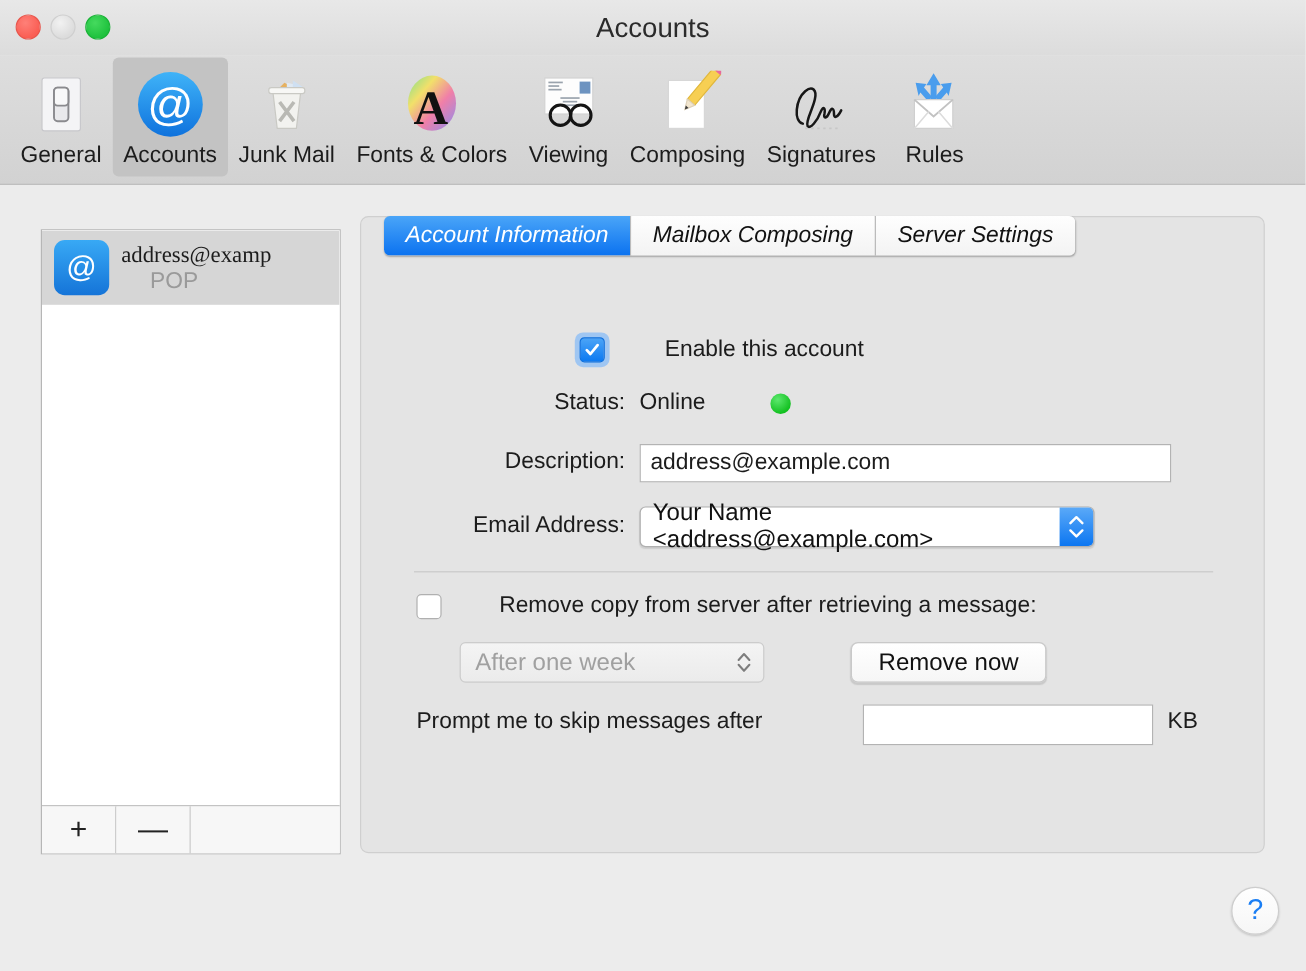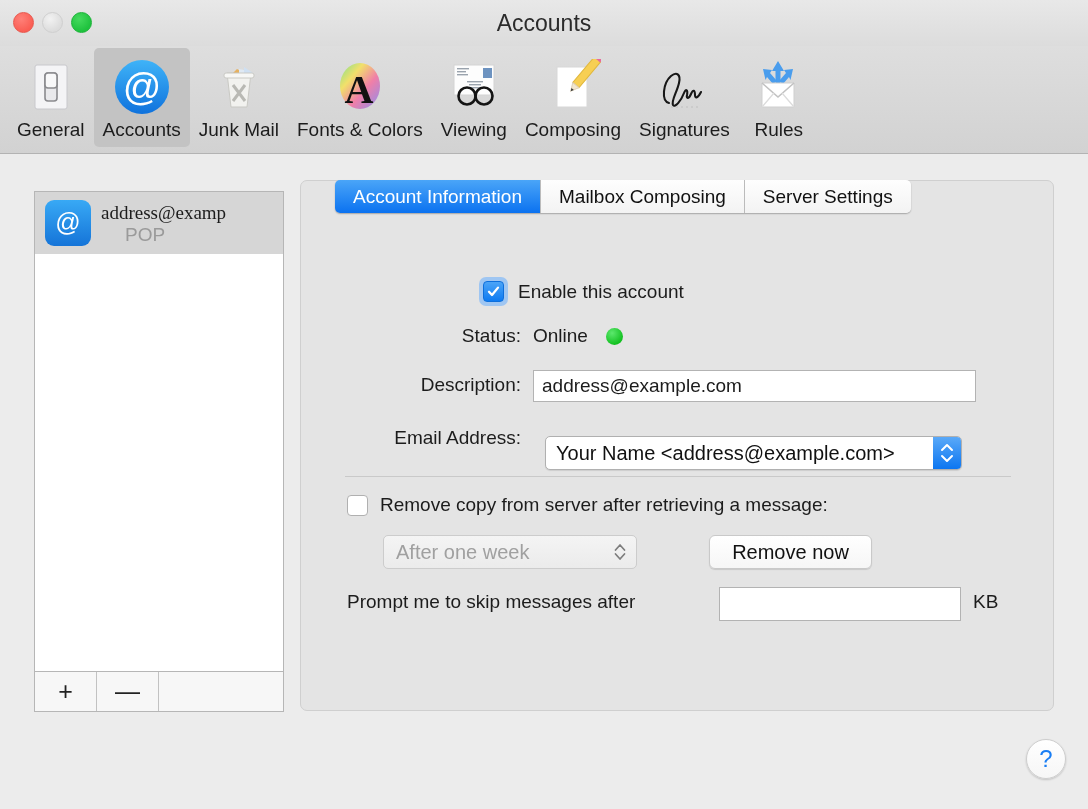--- a/index.html
+++ b/index.html
@@ -75,39 +75,40 @@
     font-size: 25px; color: #222; border-right: 1px solid #c2c2c2; background: #f7f7f7;
   }
   .acct-btn-filler { flex: 1; background: #f7f7f7; }
 
   
   #pane {
     position: absolute; left: 300px; top: 25px; width: 754px; height: 531px;
     background: #e4e4e4; border: 1px solid #cfcfcf; border-radius: 7px;
   }
   #tabs {
-    position: absolute; left: 335px; top: 25px;
+    position: absolute; left: 320px; top: 25px;
     display: flex; height: 33px;
     border-radius: 5px; overflow: hidden;
     box-shadow: 0 1px 1.5px rgba(0,0,0,0.28);
+    font-style: italic;
   }
   .tab {
     display: flex; align-items: center; justify-content: center;
     padding: 0 18px; height: 33px; font-size: 19px; color: #111;
     background: linear-gradient(to bottom, #fefefe 0%, #f3f3f3 100%);
     border-right: 1px solid #bbb; white-space: nowrap;
   }
   .tab:last-child { border-right: none; }
   .tab.active {
     background: linear-gradient(to bottom, #4aa5f8 0%, #0b72f0 100%);
     color: #ffffff;
   }
 
   
-  .frow { position: absolute; display: flex; align-items: center; }
+  .frow { position: absolute; display: flex; align-items: center; gap: 36px; }
   .flabel { font-size: 19px; color: #1c1c1c; text-align: right; }
   .ftext  { font-size: 19px; color: #1c1c1c; }
 
   .checkbox {
     width: 21px; height: 21px; border-radius: 4px; flex: 0 0 auto;
     display: flex; align-items: center; justify-content: center;
   }
   .checkbox.on { background: linear-gradient(to bottom,#4ba4f7,#0d7af1); border: 1px solid #0d6fdc; }
   .checkbox.off { background: #ffffff; border: 1px solid #b0b0b0; }
   .cb-focus {
@@ -328,21 +329,21 @@
       <div class="frow" style="left: 0px; top: 193px; width: 220px; justify-content: flex-end;">
         <span class="flabel">Description:</span>
       </div>
       <div class="textfield" style="position:absolute; left: 232px; top: 189px; width: 443px;">
         <span>address@example.com</span>
       </div>
 
       <div class="frow" style="left: 0px; top: 246px; width: 220px; justify-content: flex-end; align-items: center;">
         <span class="flabel">Email Address:</span>
       </div>
-      <div class="combo" style="position:absolute; left: 244px; top: 241px; width: 417px; margin-top: 14px;">
+      <div class="combo" style="position:absolute; left: 232px; top: 241px; width: 379px;">
         <span>Your Name &lt;address@example.com&gt;</span>
         <span class="stepper">
           <svg width="14" height="9" viewBox="0 0 14 9">
             <path d="M2 7 L7 2 L12 7" stroke="#fff" stroke-width="2" fill="none" stroke-linecap="round" stroke-linejoin="round"></path>
           </svg>
           <svg width="14" height="9" viewBox="0 0 14 9">
             <path d="M2 2 L7 7 L12 2" stroke="#fff" stroke-width="2" fill="none" stroke-linecap="round" stroke-linejoin="round"></path>
           </svg>
         </span>
       </div>

